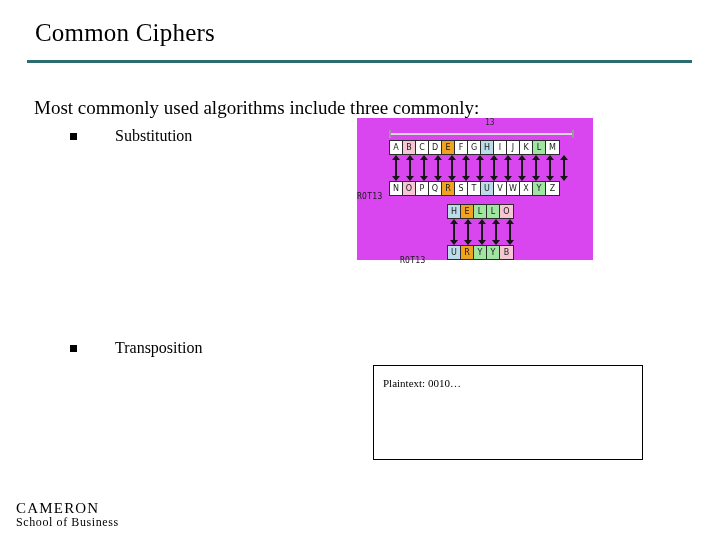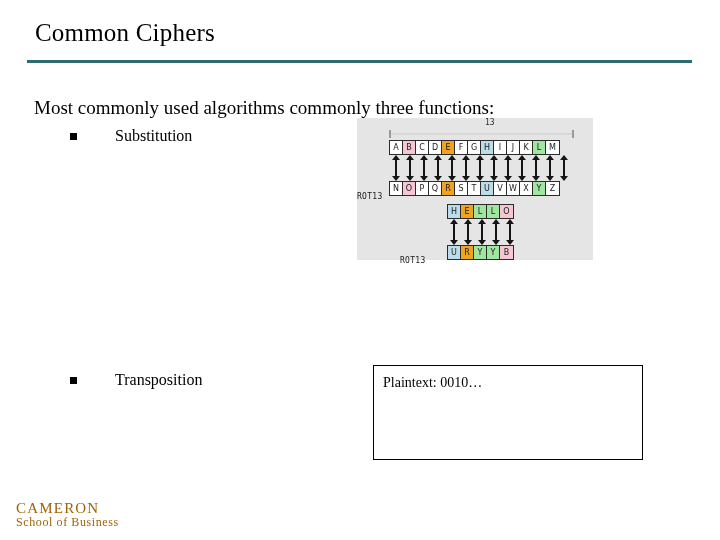--- a/index.html
+++ b/index.html
@@ -47,21 +47,21 @@
     font-size: 19px;
     line-height: 23px;
     white-space: nowrap;
   }
   .bullet-row {
     position: absolute;
     display: flex;
     align-items: center;
   }
   .bullet-row.sub-1 { left: 70px; top: 126px; }
-  .bullet-row.sub-2 { left: 70px; top: 338px; margin-top: 32px; }
+  .bullet-row.sub-2 { left: 70px; top: 338px; }
   .bullet-mark {
     width: 7px;
     height: 7px;
     background: #000000;
     display: inline-block;
     flex: 0 0 auto;
   }
   .bullet-text {
     margin-left: 38px;
     font-family: "Liberation Serif", serif;
@@ -70,21 +70,21 @@
     white-space: nowrap;
   }
 
   
   .rot-figure {
     position: absolute;
     left: 357px;
     top: 118px;
     width: 236px;
     height: 142px;
-    background: #e5e5e5;
+    background: #d946ef;
   }
   .rot-span-label {
     position: absolute;
     left: 128px;
     top: 0px;
     font-family: "DejaVu Sans Mono", monospace;
     font-size: 8px;
     color: #2b2b2b;
   }
   .rot-span-bar {
@@ -194,35 +194,35 @@
     width: 270px;
     height: 95px;
     border: 1px solid #000000;
     box-sizing: border-box;
     background: #ffffff;
   }
   .text-box .tb-line {
     position: absolute;
     left: 9px;
     font-family: "Liberation Serif", serif;
-    font-size: 14px;
+    font-size: 11px;
     line-height: 18px;
     white-space: nowrap;
     color: #000000;
   }
   .text-box .tb-line.l1 { top: 8px; }
   .text-box .tb-line.l2 { top: 26px; }
   .text-box .tb-line.l3 { top: 62px; }
 
   
   .logo {
     position: absolute;
     left: 16px;
     top: 500px;
-    color: #a16207;
+    color: #000000;
   }
   .logo-main {
     font-family: "Liberation Serif", serif;
     font-size: 15px;
     line-height: 16px;
     letter-spacing: 1.2px;
     font-weight: 400;
   }
   .logo-sub {
     font-family: "Liberation Serif", serif;
@@ -232,21 +232,21 @@
     margin-top: 1px;
   }
 </style>
 </head>
 <body>
 
 <div class="slide-title">Common Ciphers</div>
 
 <div class="title-rule"></div>
 
-<div class="lead-line">Most commonly used algorithms commonly three functions:</div>
+<div class="lead-line">Most commonly used algorithms include three commonly:</div>
 
 <div class="bullet-row sub-1">
   <span class="bullet-mark"></span>
   <span class="bullet-text">Substitution</span>
 </div>
 
 <div class="bullet-row sub-2">
   <span class="bullet-mark"></span>
   <span class="bullet-text">Transposition</span>
 </div>

